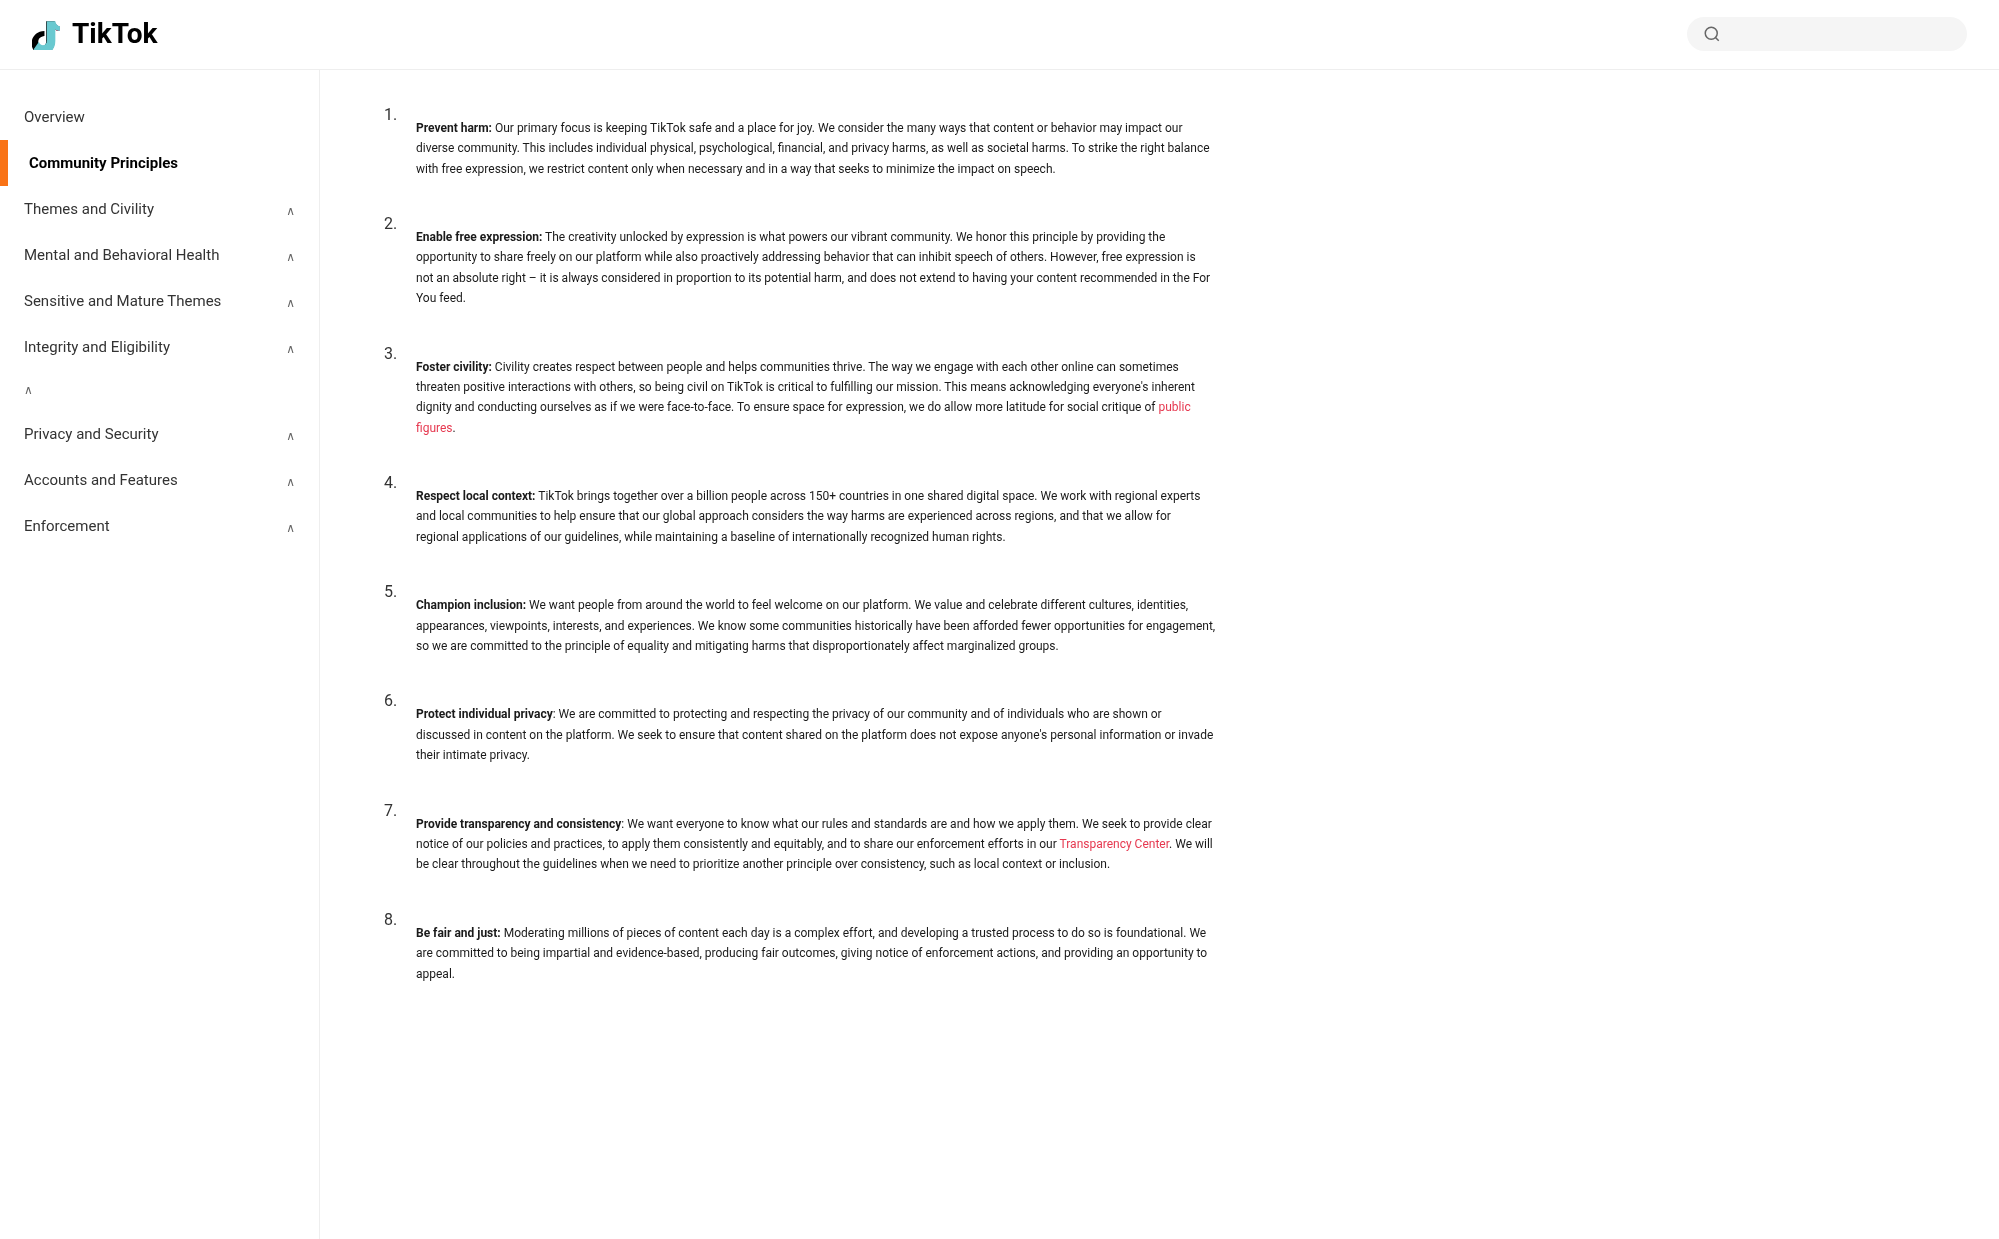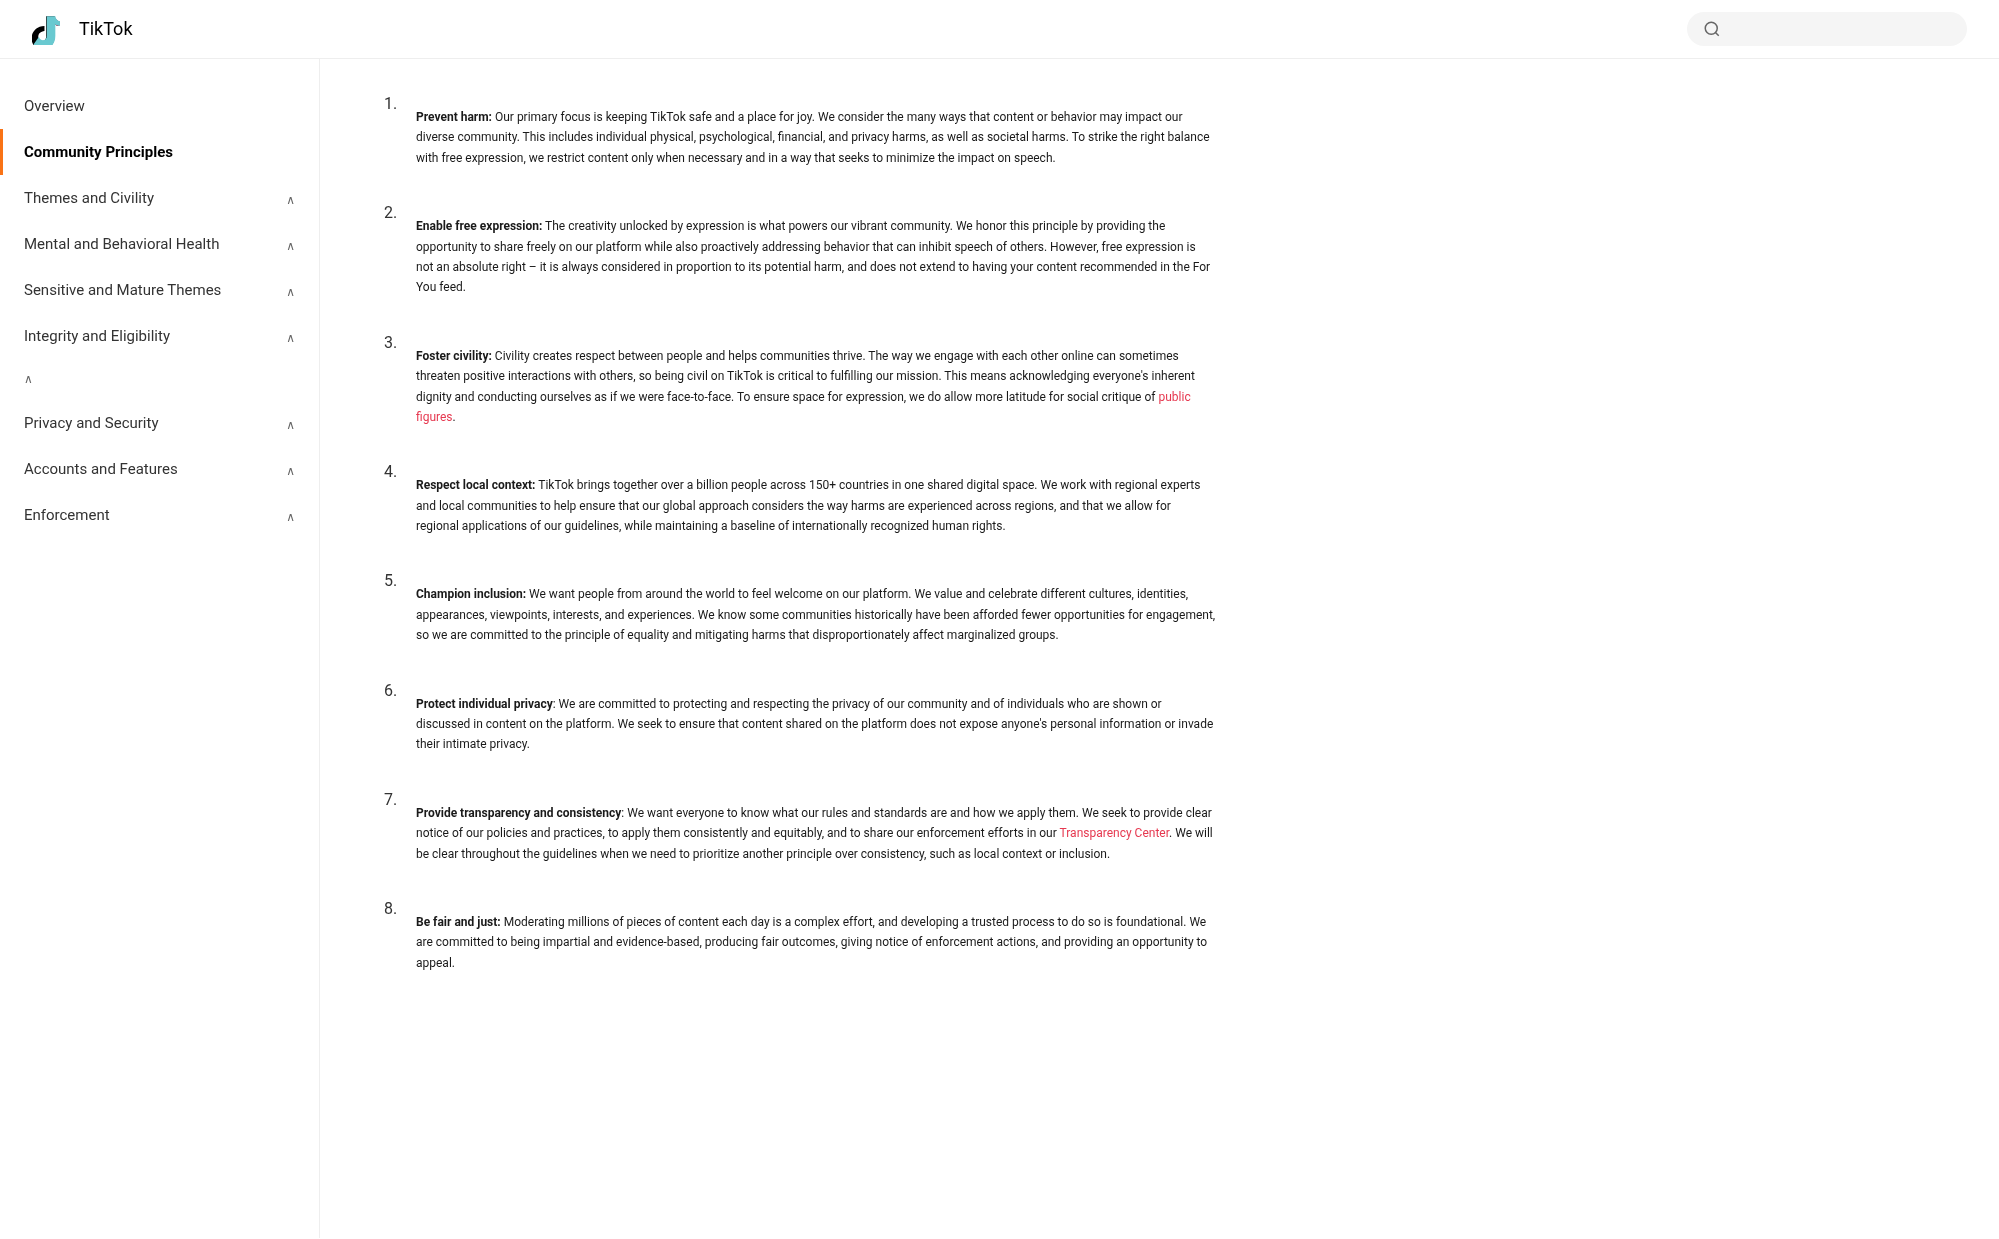--- a/index.html
+++ b/index.html
@@ -25,24 +25,23 @@
     .logo-area {
       display: flex;
       align-items: center;
       gap: 8px;
     }
     .logo-icon {
       width: 32px;
       height: 32px;
     }
     .logo-text {
-      font-size: 18px;
-      font-weight: 400;
+      font-size: 28px;
+      font-weight: 700;
       color: #000;
-      margin-left: 7px;
     }
     .search-bar {
       display: flex;
       align-items: center;
       background: #f5f5f5;
       border-radius: 24px;
       padding: 8px 16px;
       width: 280px;
       gap: 8px;
     }
@@ -81,21 +80,21 @@
       align-items: flex-end;
       justify-content: space-between;
       padding: 11px 24px;
       cursor: pointer;
       font-size: 15px;
       color: #333;
       text-decoration: none;
     }
     .sidebar-item.active {
       font-weight: 700;
-      border-left: 3px solid #f97316;
+      border-left: 8px solid #f97316;
       padding-left: 21px;
       color: #000;
     }
     .sidebar-item.normal {
       font-weight: 400;
     }
     .chevron {
       font-size: 12px;
       color: #666;
     }

